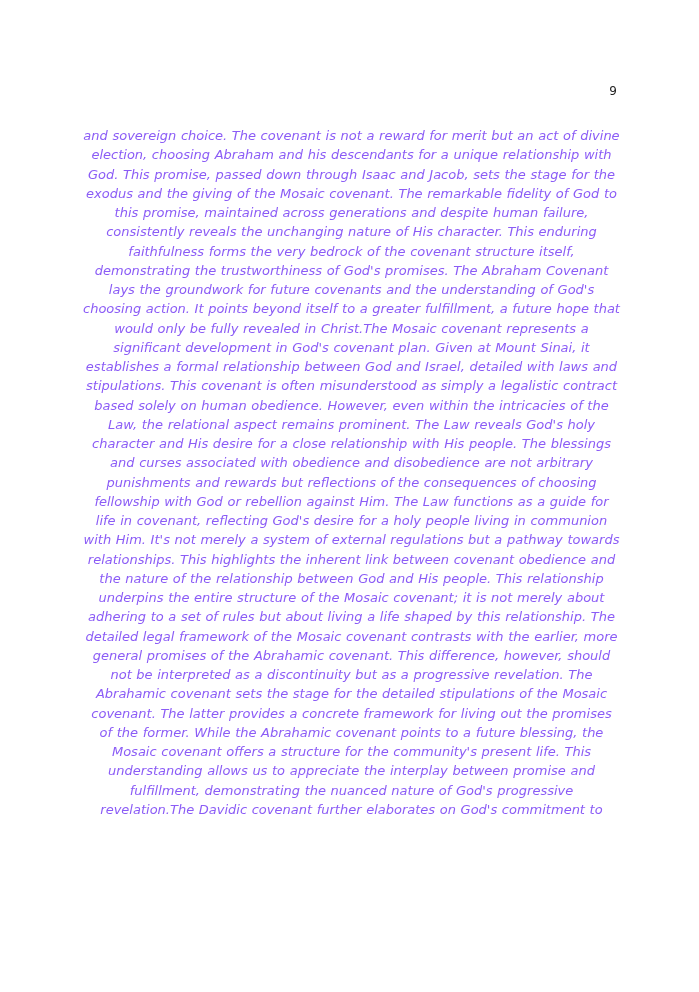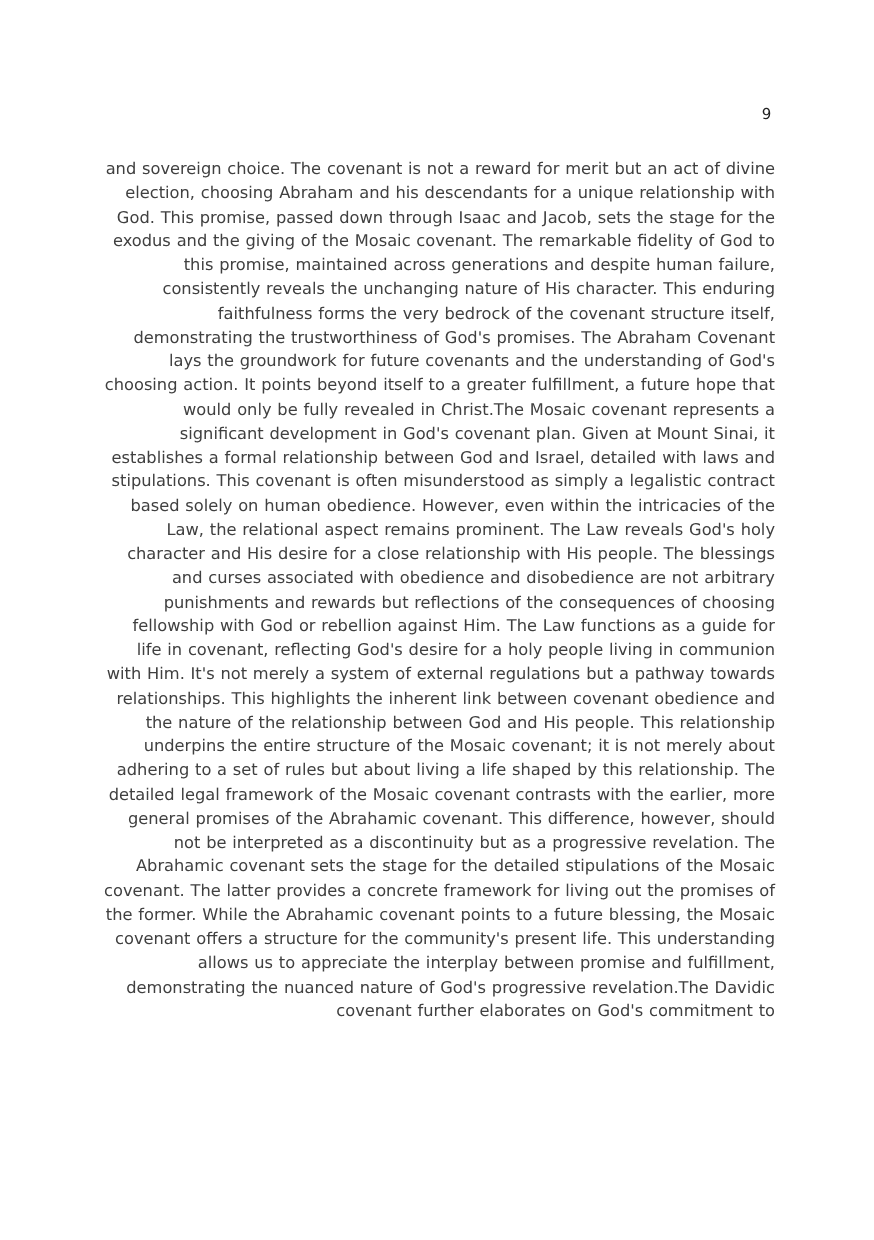--- a/index.html
+++ b/index.html
@@ -27,23 +27,24 @@
     font-size: 12px;
     color: #222222;
   }
   .body-text {
     position: absolute;
     top: 126px;
     left: 83px;
     width: 537px;
     font-size: 13px;
     line-height: 19.25px;
-    text-align: right;
-    color: #404040;
+    text-align: center;
+    color: #8b5cf6;
     word-spacing: 0.5px;
+    font-style: italic;
   }
 </style>
 </head>
 <body>
 
 <div class="page">
   <div class="page-number">9</div>
   <div class="body-text">and sovereign choice. The covenant is not a reward for merit but an act of divine election, choosing Abraham and his descendants for a unique relationship with God. This promise, passed down through Isaac and Jacob, sets the stage for the exodus and the giving of the Mosaic covenant. The remarkable fidelity of God to this promise, maintained across generations and despite human failure, consistently reveals the unchanging nature of His character. This enduring faithfulness forms the very bedrock of the covenant structure itself, demonstrating the trustworthiness of God's promises. The Abraham Covenant lays the groundwork for future covenants and the understanding of God's choosing action. It points beyond itself to a greater fulfillment, a future hope that would only be fully revealed in Christ.The Mosaic covenant represents a significant development in God's covenant plan. Given at Mount Sinai, it establishes a formal relationship between God and Israel, detailed with laws and stipulations. This covenant is often misunderstood as simply a legalistic contract based solely on human obedience. However, even within the intricacies of the Law, the relational aspect remains prominent. The Law reveals God's holy character and His desire for a close relationship with His people. The blessings and curses associated with obedience and disobedience are not arbitrary punishments and rewards but reflections of the consequences of choosing fellowship with God or rebellion against Him. The Law functions as a guide for life in covenant, reflecting God's desire for a holy people living in communion with Him. It's not merely a system of external regulations but a pathway towards relationships. This highlights the inherent link between covenant obedience and the nature of the relationship between God and His people. This relationship underpins the entire structure of the Mosaic covenant; it is not merely about adhering to a set of rules but about living a life shaped by this relationship. The detailed legal framework of the Mosaic covenant contrasts with the earlier, more general promises of the Abrahamic covenant. This difference, however, should not be interpreted as a discontinuity but as a progressive revelation. The Abrahamic covenant sets the stage for the detailed stipulations of the Mosaic covenant. The latter provides a concrete framework for living out the promises of the former. While the Abrahamic covenant points to a future blessing, the Mosaic covenant offers a structure for the community's present life. This understanding allows us to appreciate the interplay between promise and fulfillment, demonstrating the nuanced nature of God's progressive revelation.The Davidic covenant further elaborates on God's commitment to</div>
 </div>
 

